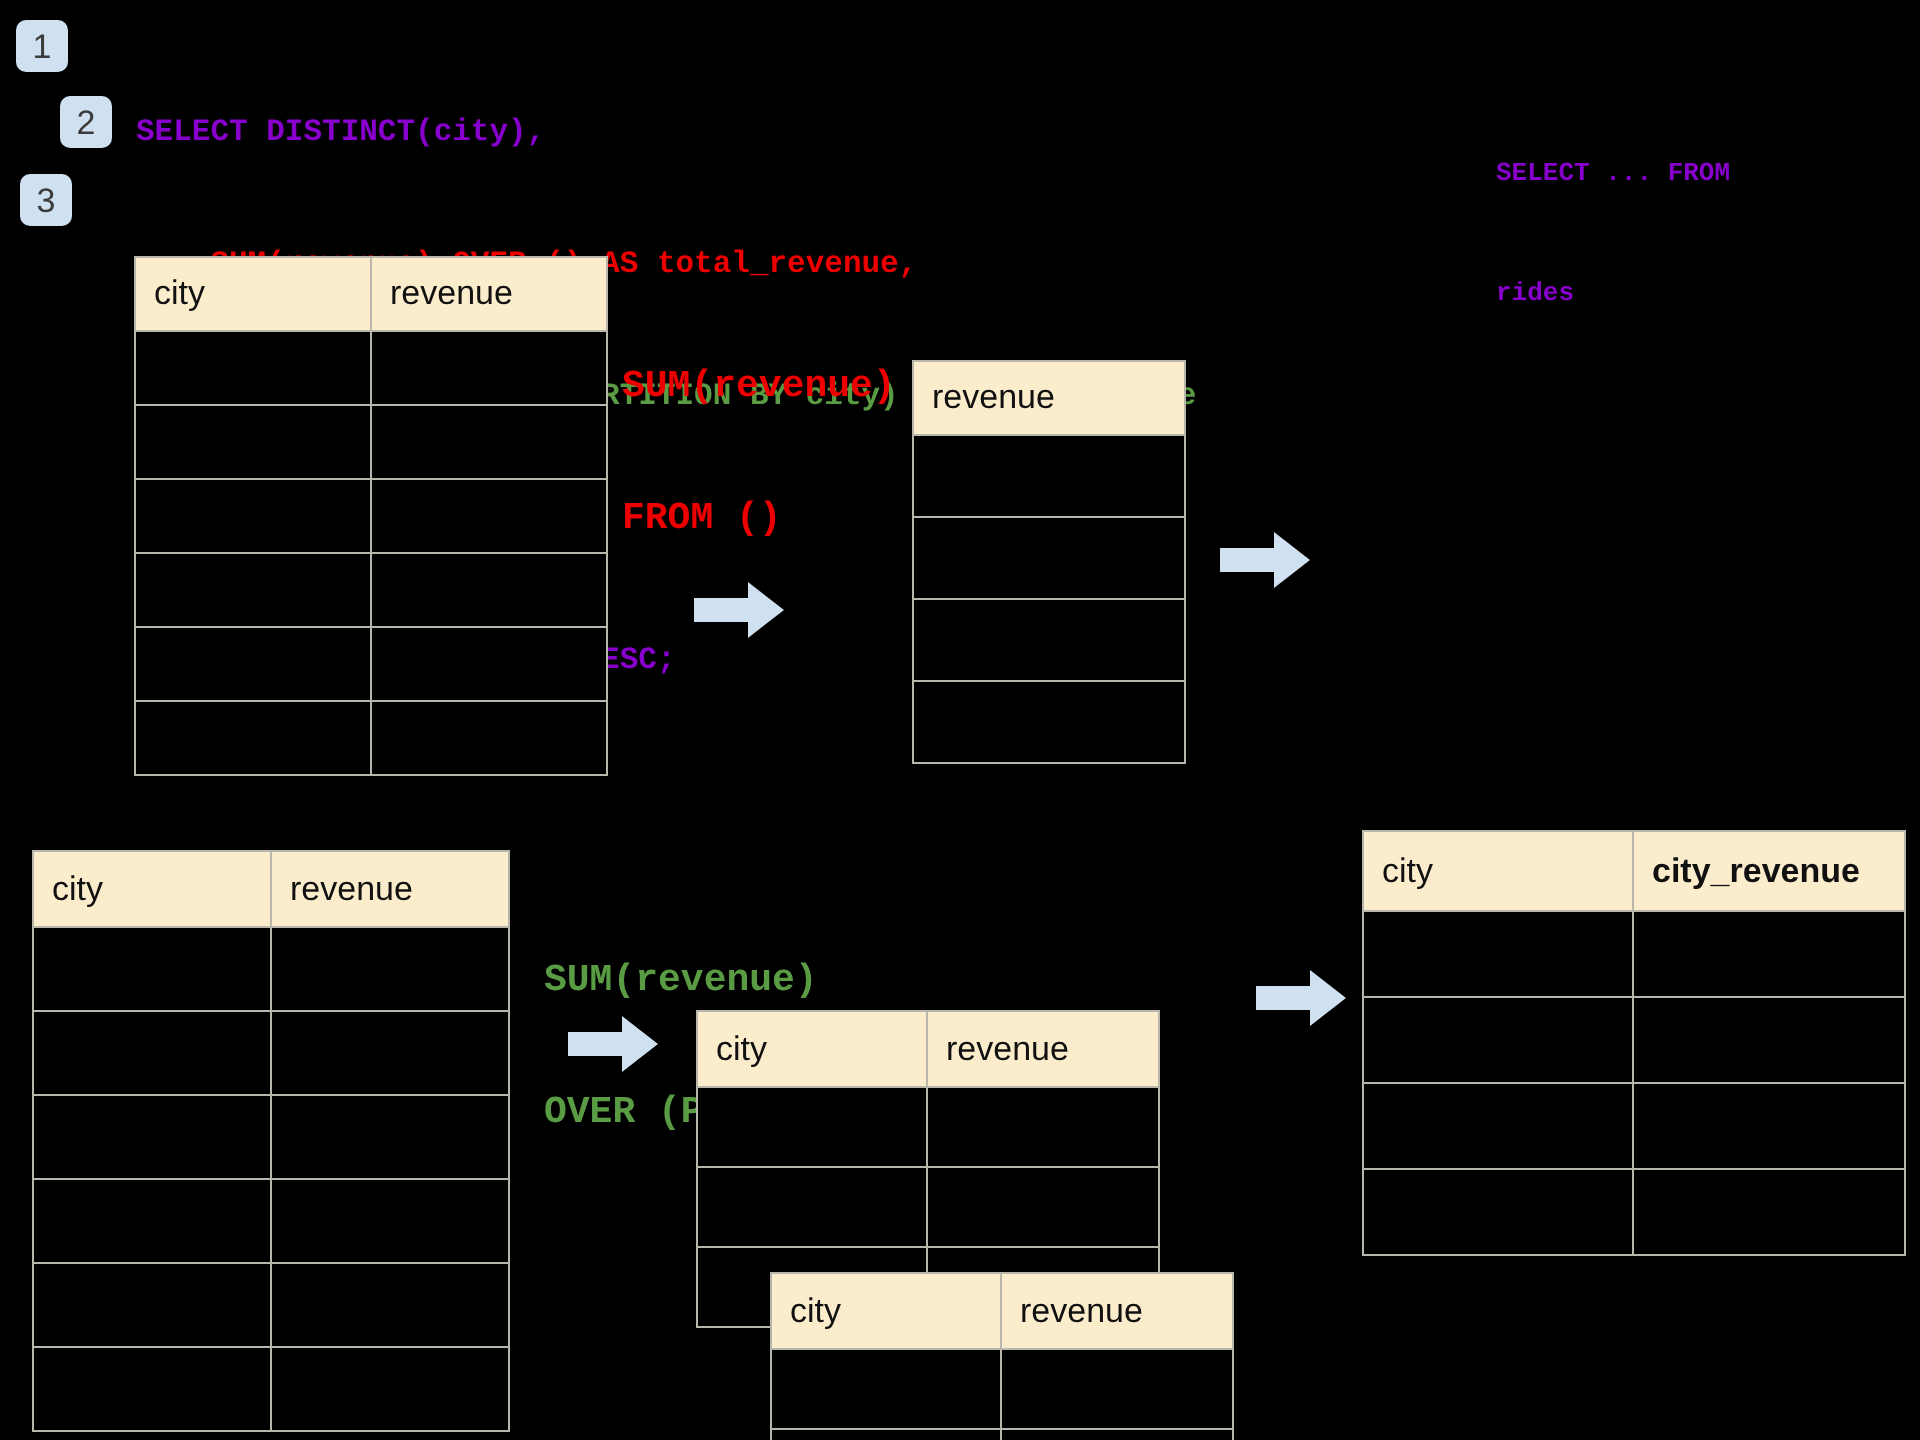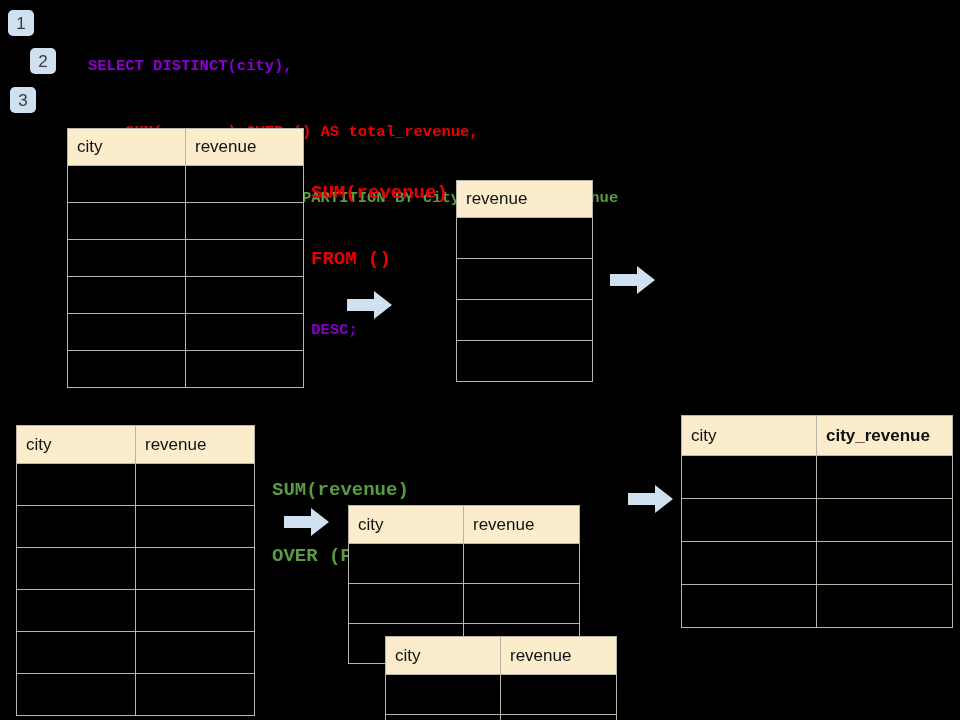--- a/index.html
+++ b/index.html
@@ -104,28 +104,32 @@
   <div class="badge" style="left:8px; top:10px;">
     <span>1</span>
   </div>
   <div class="badge" style="left:30px; top:48px;">
     <span>2</span>
   </div>
   <div class="badge" style="left:10px; top:87px;">
     <span>3</span>
   </div>
 
-  <div class="sql" style="left:88px; top:11px;">
+  <div class="sql" style="left:68px; top:11px;">
     <div class="sql-line" style="color:#8800cc;">SELECT DISTINCT(city),</div>
     <div class="sql-line" style="color:#ee0000;">    SUM(revenue) OVER () AS total_revenue,</div>
     <div class="sql-line" style="color:#5a9c44;">    SUM(revenue) OVER (PARTITION BY city) as city_revenue</div>
     <div class="sql-line" style="color:#8800cc;">  FROM rides</div>
     <div class="sql-line" style="color:#8800cc;">  ORDER by city_revenue DESC;</div>
   </div>
 
+  <div class="annot-sm" style="left:748px; top:37px; color:#8800cc;">
+    <div>SELECT ... FROM</div>
+    <div>rides</div>
+  </div>
 
   <div class="annot" style="left:311px; top:138px; color:#ee0000;">
     <div>SUM(revenue)</div>
     <div>FROM ()</div>
   </div>
 
   <div class="annot" style="left:272px; top:435px; color:#5a9c44;">
     <div>SUM(revenue)</div>
     <div>OVER (PARTITION</div>
   </div>

